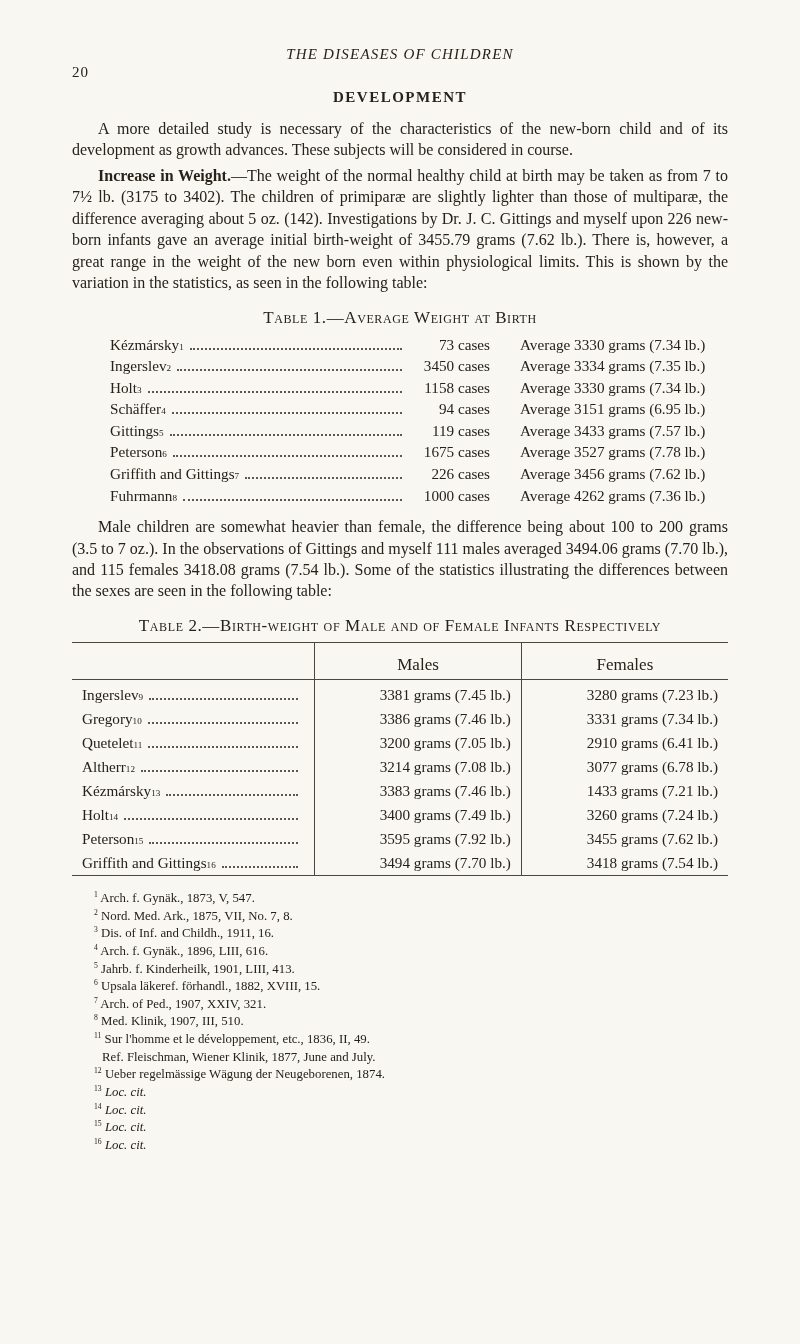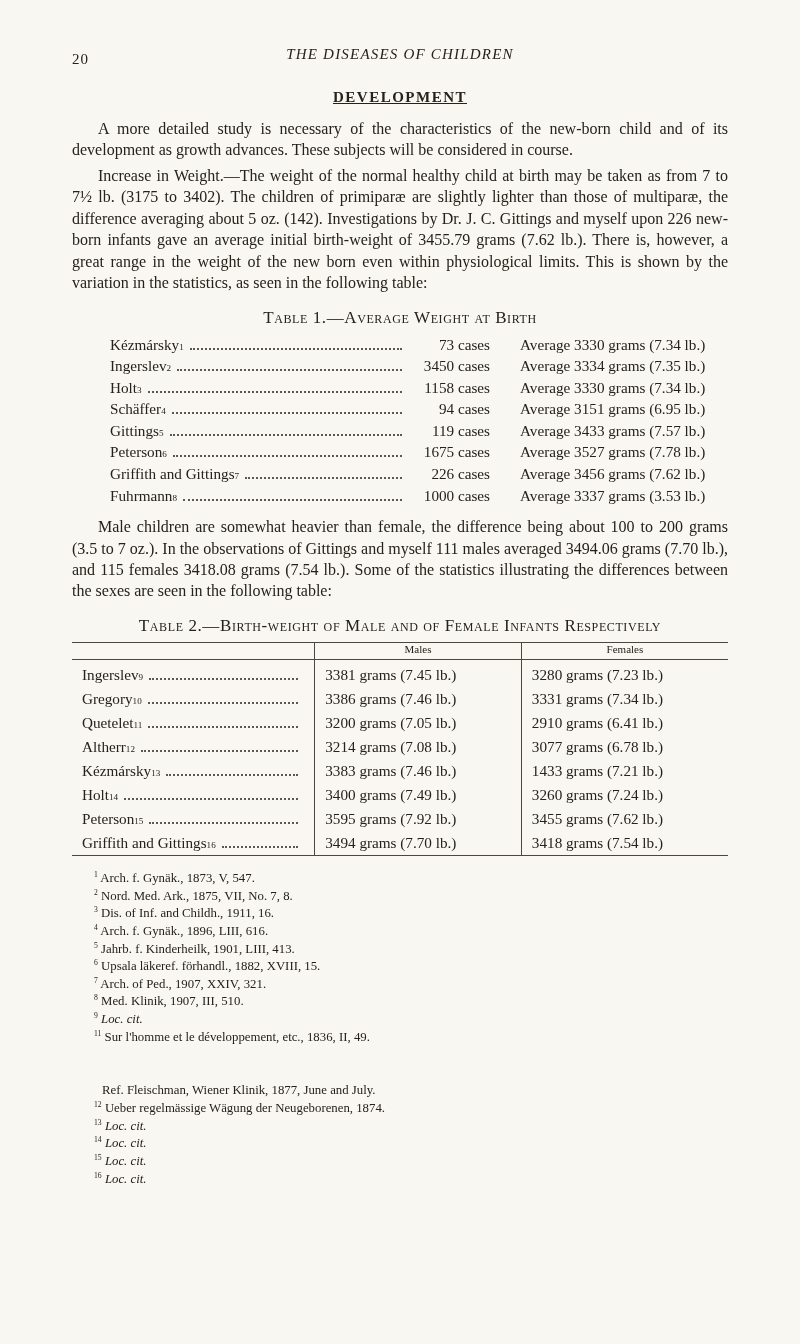--- a/index.html
+++ b/index.html
@@ -5,48 +5,48 @@
   * { box-sizing: border-box; }
   html, body { margin: 0; padding: 0; background: #e8e6e0; }
   .page {
     width: 800px; height: 1344px; margin: 0 auto;
     background: #f8f7f2; color: #26221a;
     font-family: "Liberation Serif", "DejaVu Serif", serif;
     padding: 46px 72px 36px 72px;
     overflow: hidden;
   }
   .running-head { position: relative; text-align: center; font-size: 15px; margin-bottom: 26px; }
-  .page-num { position: absolute; left: 0; top: 5px; letter-spacing: 1px; }
+  .page-num { position: absolute; left: 0; top: 18px; letter-spacing: 1px; }
   .run-title { font-style: italic; letter-spacing: 1.2px; }
   .body-text { font-size: 16px; line-height: 1.34; text-align: justify; margin: 0 0 4px 0; }
   .indent { text-indent: 26px; }
-  .section-heading { text-align: center; font-size: 15px; font-weight: bold; letter-spacing: 1.5px; margin: 18px 0 12px 0; text-decoration: underline; }
-  .lead-bold { font-weight: normal; }
+  .section-heading { text-align: center; font-size: 15px; font-weight: bold; letter-spacing: 1.5px; margin: 18px 0 12px 0; }
+  .lead-bold { font-weight: bold; }
   sup { font-size: 0.6em; line-height: 0; }
   .t-caption { text-align: center; font-variant: small-caps; letter-spacing: 0.6px; font-size: 17px; margin: 14px 0 6px 0; }
   
   .t1 { font-size: 15.2px; margin: 2px 8px 10px 38px; }
   .t1-row { display: flex; align-items: baseline; line-height: 1.42; }
   .t1-left { flex: 0 0 298px; display: flex; align-items: baseline; }
   .leader { flex: 1 1 12px; min-width: 12px; border-bottom: 2px dotted #5d574c; margin: 0 6px 0 6px; }
   .t1-cases { flex: 0 0 82px; text-align: right; white-space: nowrap; }
   .t1-avg { margin-left: 30px; white-space: nowrap; }
   
   .t2 { width: 100%; border-collapse: collapse; font-size: 15.2px; margin: 4px 0 10px 0;
         border-top: 1.5px solid #4c473d; border-bottom: 1.5px solid #4c473d; }
-  .t2 th { font-weight: normal; font-size: 11px; padding: 0 6px 4px 6px; border-bottom: 1.2px solid #4c473d; }
+  .t2 th { font-weight: normal; font-size: 17px; padding: 12px 6px 4px 6px; border-bottom: 1.2px solid #4c473d; }
   .t2 th + th, .t2 td + td { border-left: 1.2px solid #4c473d; }
   .t2 td { padding: 3px 10px; }
-  .t2 td.t2-val { text-align: left; white-space: nowrap; }
+  .t2 td.t2-val { text-align: right; white-space: nowrap; }
   .t2-label-wrap { display: flex; align-items: baseline; }
   .t2 tbody tr:first-child td { padding-top: 6px; }
   
   .footnotes { margin-top: 14px; font-size: 12.8px; line-height: 1.38; }
   .fn { padding-left: 22px; }
-  .fn-cont { padding-left: 30px; margin-top: 36px; }
+  .fn-cont { padding-left: 30px; }
   .fn-italic .fn-text { font-style: italic; }
 </style>
 </head>
 <body>
 
 <div class="page">
 
   <header class="running-head">
     <span class="page-num">20</span>
     <span class="run-title">THE DISEASES OF CHILDREN</span>
@@ -125,21 +125,21 @@
       <span class="t1-cases">226 cases</span>
       <span class="t1-avg">Average 3456 grams (7.62 lb.)</span>
     </div>
     <div class="t1-row">
       <span class="t1-left">
           <span>Fuhrmann</span>
           <sup>8</sup>
           <span class="leader"></span>
         </span>
       <span class="t1-cases">1000 cases</span>
-      <span class="t1-avg">Average 3337 grams (3.53 lb.)</span>
+      <span class="t1-avg">Average 4262 grams (7.36 lb.)</span>
     </div>
   </div>
 
   <p class="body-text indent">Male children are somewhat heavier than female, the difference being about 100 to 200 grams (3.5 to 7 oz.). In the observations of Gittings and myself 111 males averaged 3494.06 grams (7.70 lb.), and 115 females 3418.08 grams (7.54 lb.). Some of the statistics illustrating the differences between the sexes are seen in the following table:</p>
 
   <div class="t-caption">Table 2.—Birth-weight of Male and of Female Infants Respectively</div>
 
   <table class="t2">
     <colgroup>
       <col style="width:37%">
@@ -247,21 +247,20 @@
 
   <div class="footnotes">
     <div class="fn"><sup>1</sup> <span class="fn-text">Arch. f. Gynäk., 1873, V, 547.</span></div>
     <div class="fn"><sup>2</sup> <span class="fn-text">Nord. Med. Ark., 1875, VII, No. 7, 8.</span></div>
     <div class="fn"><sup>3</sup> <span class="fn-text">Dis. of Inf. and Childh., 1911, 16.</span></div>
     <div class="fn"><sup>4</sup> <span class="fn-text">Arch. f. Gynäk., 1896, LIII, 616.</span></div>
     <div class="fn"><sup>5</sup> <span class="fn-text">Jahrb. f. Kinderheilk, 1901, LIII, 413.</span></div>
     <div class="fn"><sup>6</sup> <span class="fn-text">Upsala läkeref. förhandl., 1882, XVIII, 15.</span></div>
     <div class="fn"><sup>7</sup> <span class="fn-text">Arch. of Ped., 1907, XXIV, 321.</span></div>
     <div class="fn"><sup>8</sup> <span class="fn-text">Med. Klinik, 1907, III, 510.</span></div>
-    <div class="fn fn-italic"><sup>9</sup> <span class="fn-text">Loc. cit.</span></div>
     <div class="fn"><sup>11</sup> <span class="fn-text">Sur l'homme et le développement, etc., 1836, II, 49.</span></div>
     <div class="fn fn-cont">Ref. Fleischman, Wiener Klinik, 1877, June and July.</div>
     <div class="fn"><sup>12</sup> <span class="fn-text">Ueber regelmässige Wägung der Neugeborenen, 1874.</span></div>
     <div class="fn fn-italic"><sup>13</sup> <span class="fn-text">Loc. cit.</span></div>
     <div class="fn fn-italic"><sup>14</sup> <span class="fn-text">Loc. cit.</span></div>
     <div class="fn fn-italic"><sup>15</sup> <span class="fn-text">Loc. cit.</span></div>
     <div class="fn fn-italic"><sup>16</sup> <span class="fn-text">Loc. cit.</span></div>
   </div>
 
 </div>

